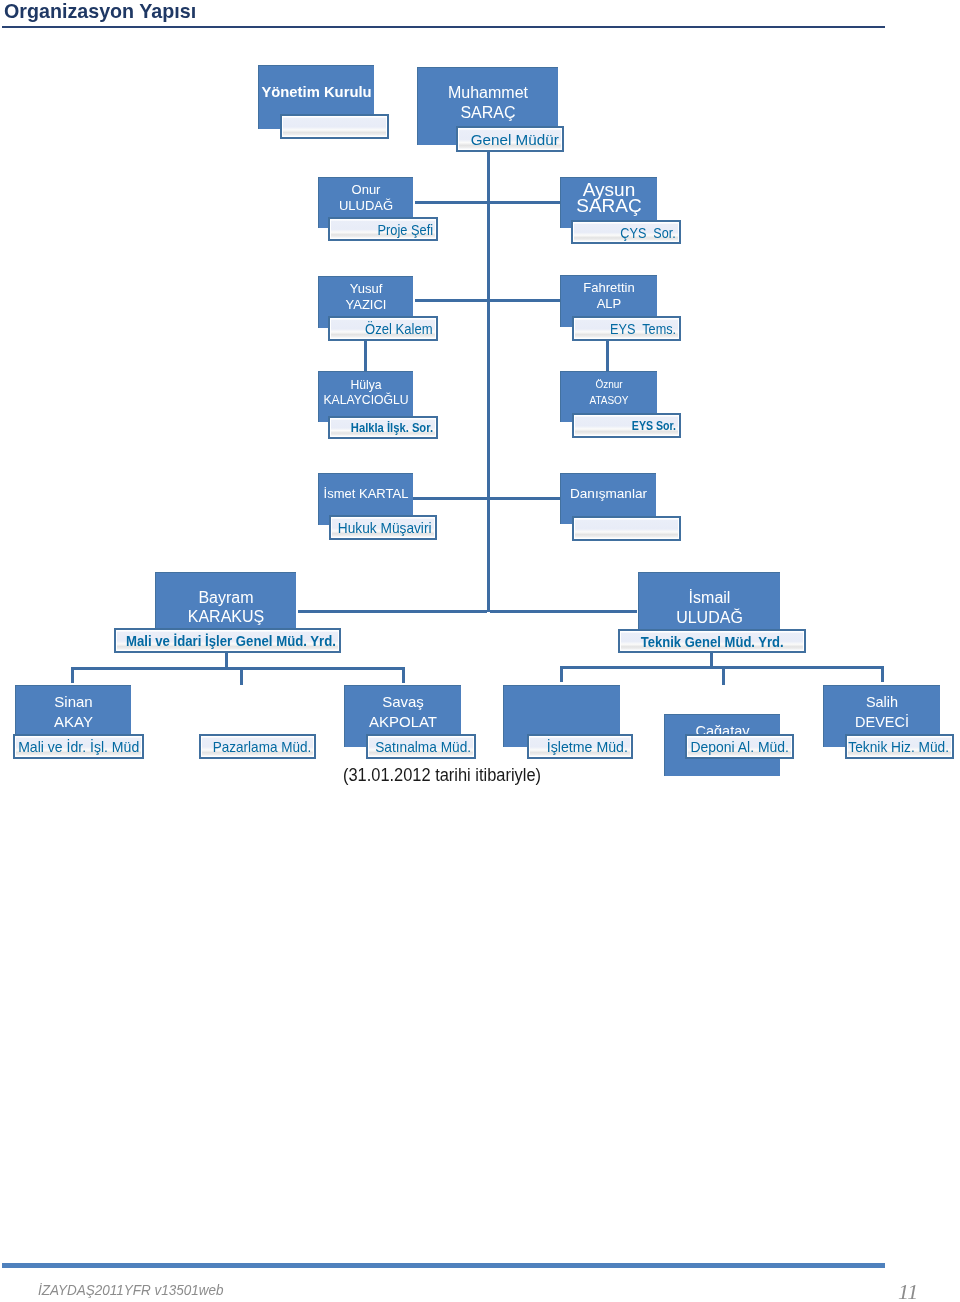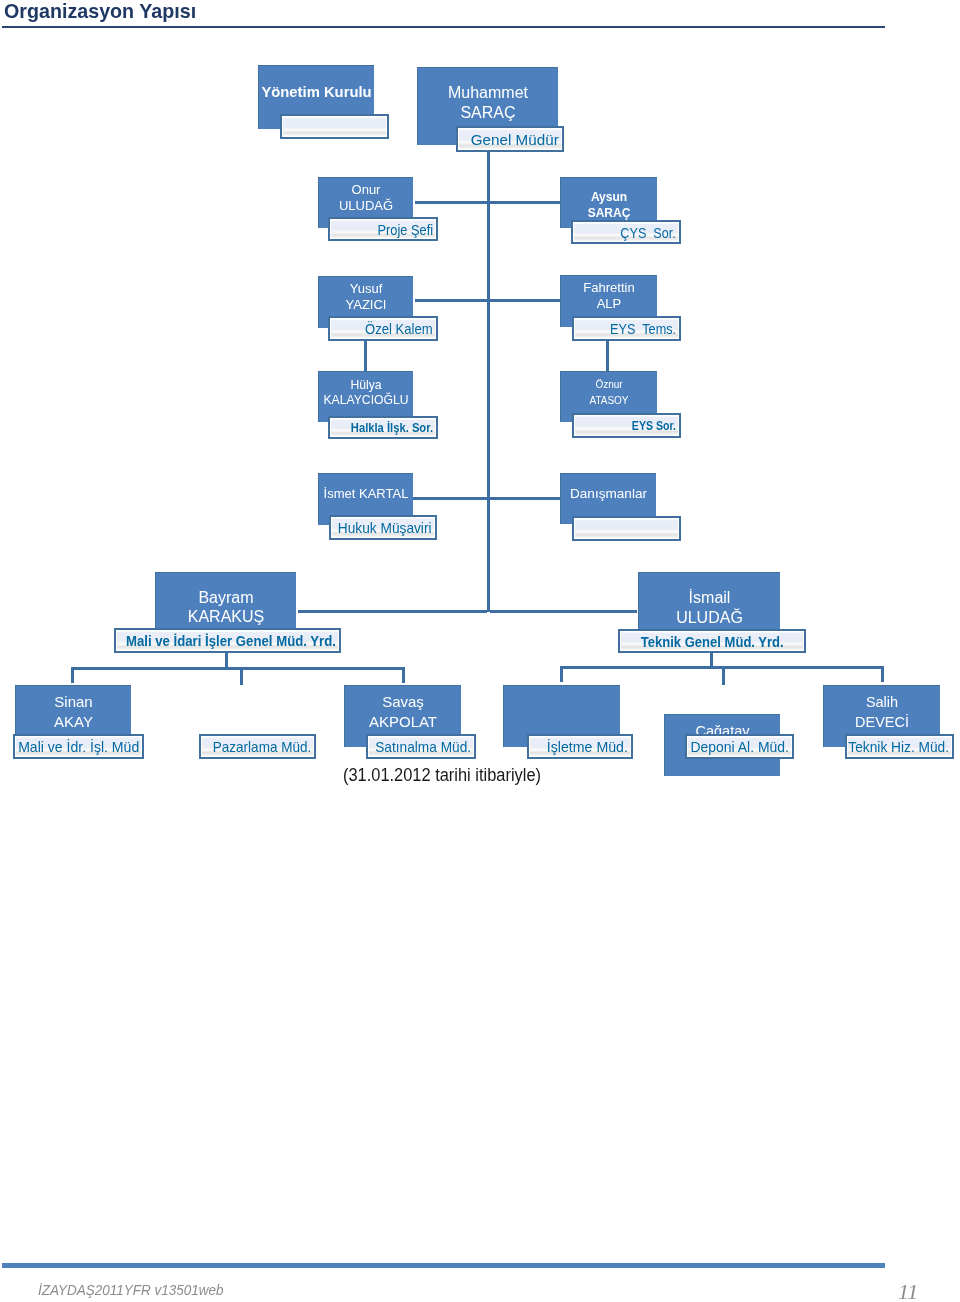--- a/index.html
+++ b/index.html
@@ -77,21 +77,21 @@
         <div class="nm" style="font-size:13px;font-weight:normal;top:4px;line-height:15.8px;transform:scaleX(1);">Onur
 ULUDAĞ</div>
       </div>
       <div class="lbl" style="left:328px;top:217px;width:110px;height:24px;">
         <div class="lblin"></div>
         <span class="t" style="font-size:15px;font-weight:normal;">
           <i style="transform:scaleX(0.853);">Proje Şefi</i>
         </span>
       </div>
       <div class="nbox" style="left:560px;top:177px;width:97px;height:51px;">
-        <div class="nm" style="font-size:12px;font-weight:bold;top:12px;line-height:15.8px;transform:scaleX(1);">Aysun
+        <div class="nm" style="font-size:19px;font-weight:normal;top:4px;line-height:15.8px;transform:scaleX(1);">Aysun
 SARAÇ</div>
       </div>
       <div class="lbl" style="left:571px;top:220px;width:110px;height:24px;">
         <div class="lblin"></div>
         <span class="t" style="font-size:15px;font-weight:normal;">
           <i style="transform:scaleX(0.843);">ÇYS  Sor.</i>
         </span>
       </div>
       <div class="nbox" style="left:318px;top:276px;width:95px;height:52px;">
         <div class="nm" style="font-size:13px;font-weight:normal;top:4px;line-height:15.8px;transform:scaleX(1);">Yusuf

